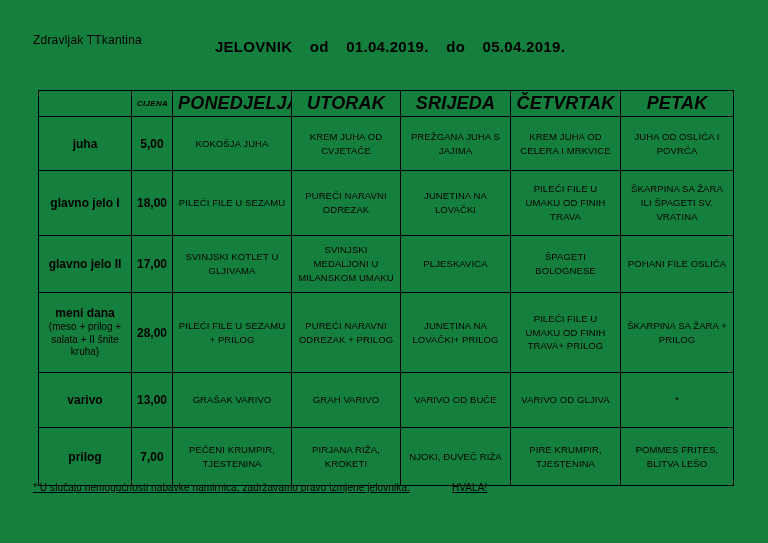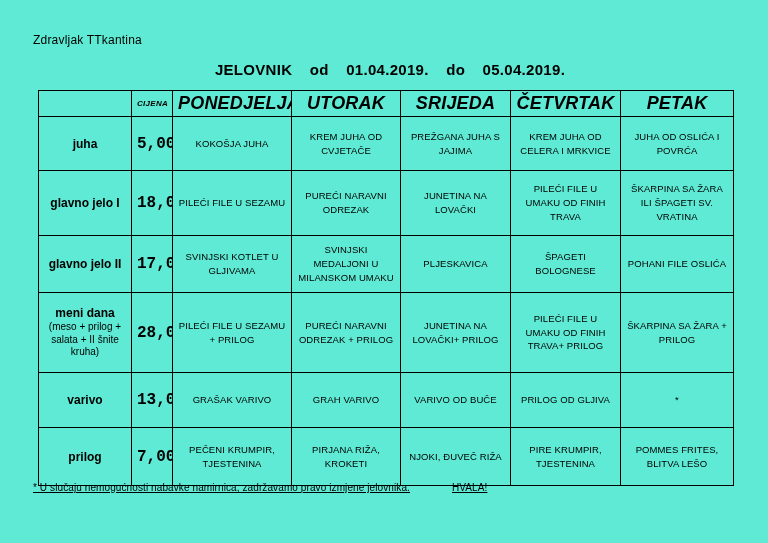--- a/index.html
+++ b/index.html
@@ -5,33 +5,33 @@
   * { margin: 0; padding: 0; box-sizing: border-box; }
   html, body { background: #fff; }
   body {
     font-family: "Liberation Sans", sans-serif;
     color: #000;
     width: 768px;
     height: 543px;
     position: relative;
     overflow: hidden;
   }
-  .page { position: absolute; inset: 0; background: #5eead4; }
+  .page { position: absolute; inset: 0; background: #15803d; }
 
   .site-label {
     position: absolute;
     left: 33px;
     top: 33px;
     font-size: 12px;
     letter-spacing: 0.2px;
   }
   .doc-title {
     position: absolute;
     left: 140px;
-    top: 61px;
+    top: 38px;
     width: 500px;
     text-align: center;
     font-size: 15px;
     font-weight: bold;
     word-spacing: 13px;
     letter-spacing: 0.3px;
   }
 
   table.menu {
     position: absolute;
@@ -69,23 +69,22 @@
     font-weight: bold;
   }
   td.row-label .sublabel {
     display: block;
     font-size: 10px;
     font-weight: normal;
     line-height: 1.25;
     margin-top: 1px;
   }
   td.price {
-    font-size: 16px;
-    font-weight: bold;
-    font-family: Liberation Mono, monospace;
+    font-size: 12px;
+    font-weight: bold;
   }
   td.dish {
     font-size: 9.5px;
     line-height: 1.45;
     letter-spacing: 0.1px;
   }
   tr.r1 { height: 54px; margin-top: 44px; }
   tr.r2 { height: 65px; }
   tr.r3 { height: 57px; }
   tr.r4 { height: 80px; border-radius: 13px; }
@@ -177,21 +176,21 @@
       <td class="dish">PILEĆI FILE U UMAKU OD FINIH TRAVA+ PRILOG</td>
       <td class="dish">ŠKARPINA SA ŽARA + PRILOG</td>
     </tr>
 
     <tr class="r5">
       <td class="row-label">varivo</td>
       <td class="price">13,00</td>
       <td class="dish">GRAŠAK VARIVO</td>
       <td class="dish">GRAH VARIVO</td>
       <td class="dish">VARIVO OD BUČE</td>
-      <td class="dish">PRILOG OD GLJIVA</td>
+      <td class="dish">VARIVO OD GLJIVA</td>
       <td class="dish">*</td>
     </tr>
 
     <tr class="r6">
       <td class="row-label">prilog</td>
       <td class="price">7,00</td>
       <td class="dish">PEČENI KRUMPIR, TJESTENINA</td>
       <td class="dish">PIRJANA RIŽA, KROKETI</td>
       <td class="dish">NJOKI, ĐUVEČ RIŽA</td>
       <td class="dish">PIRE KRUMPIR, TJESTENINA</td>

